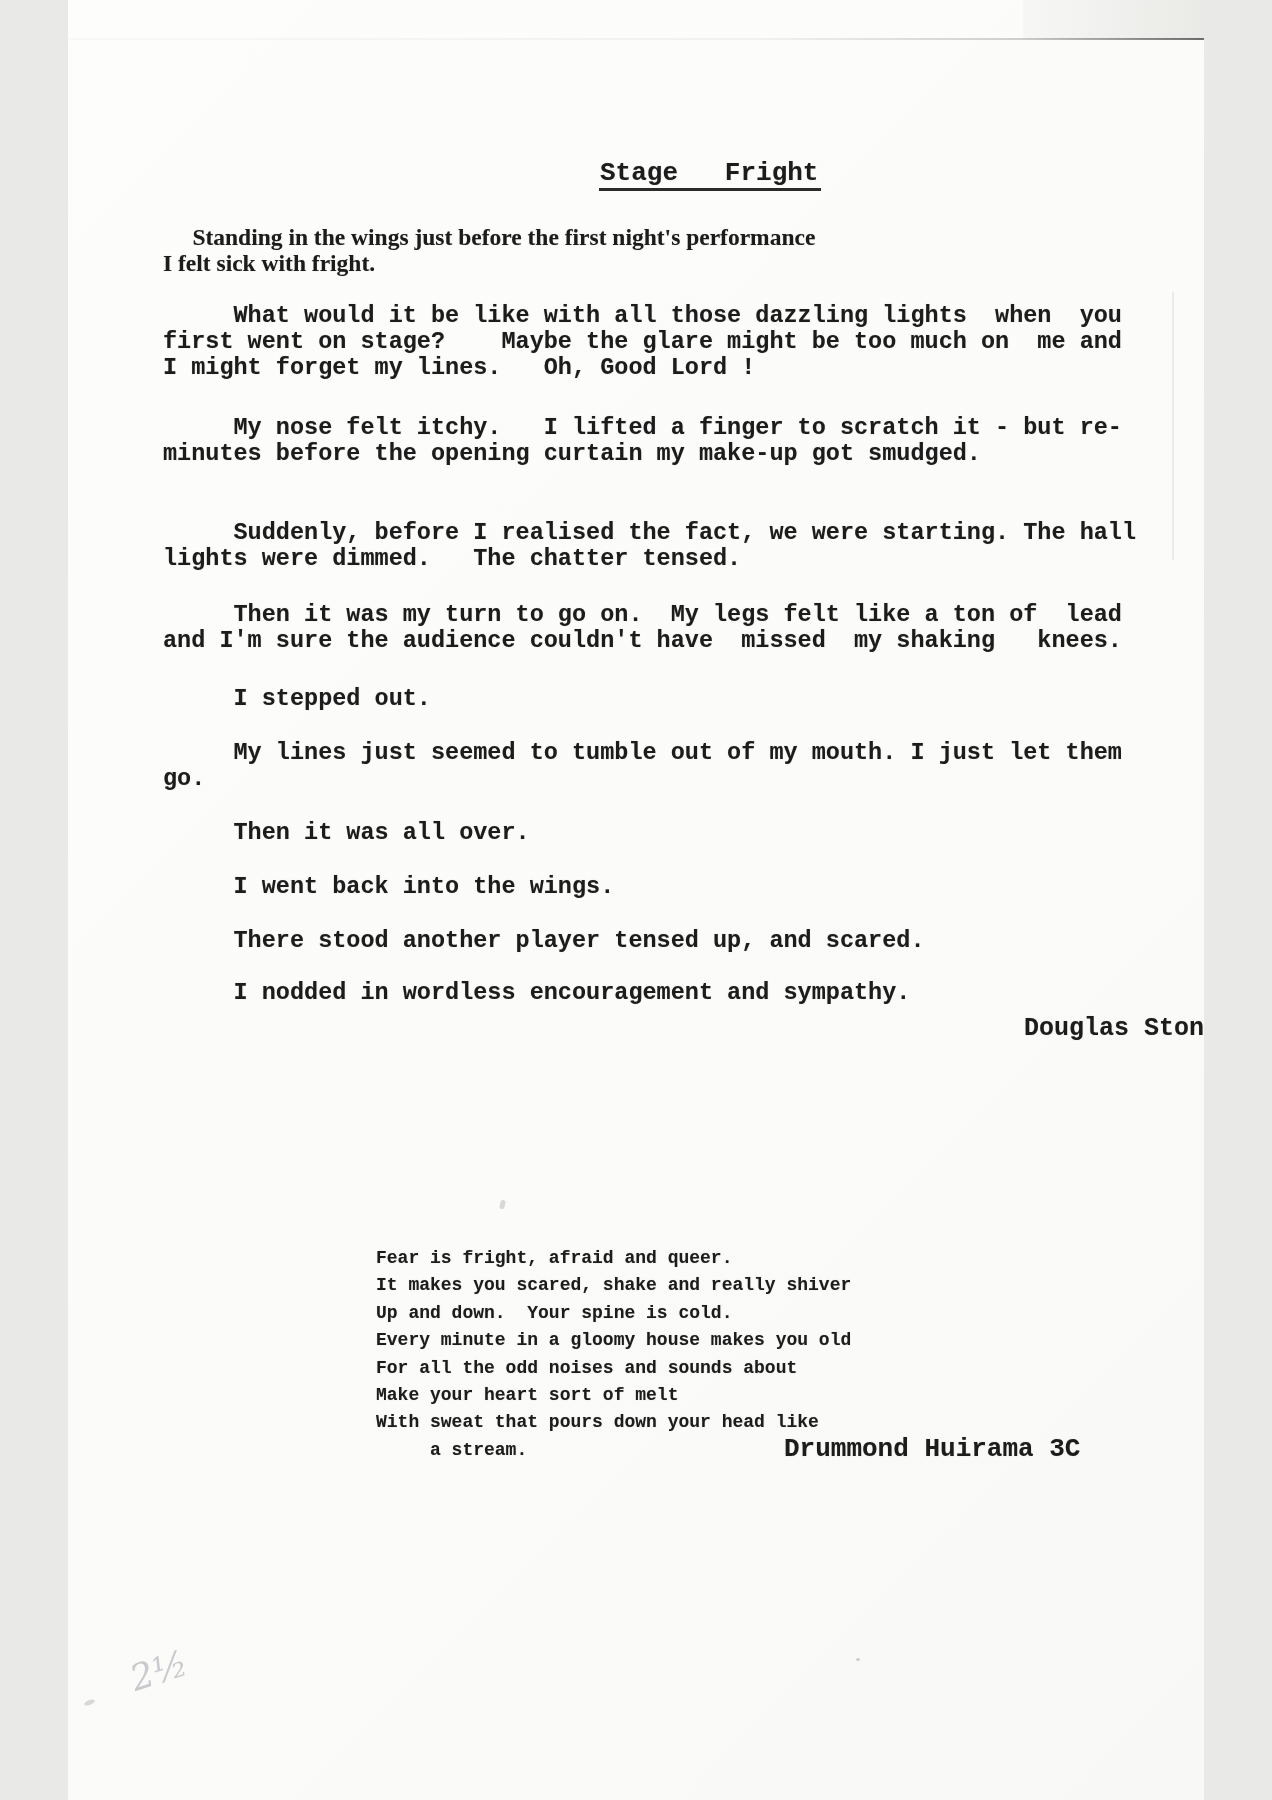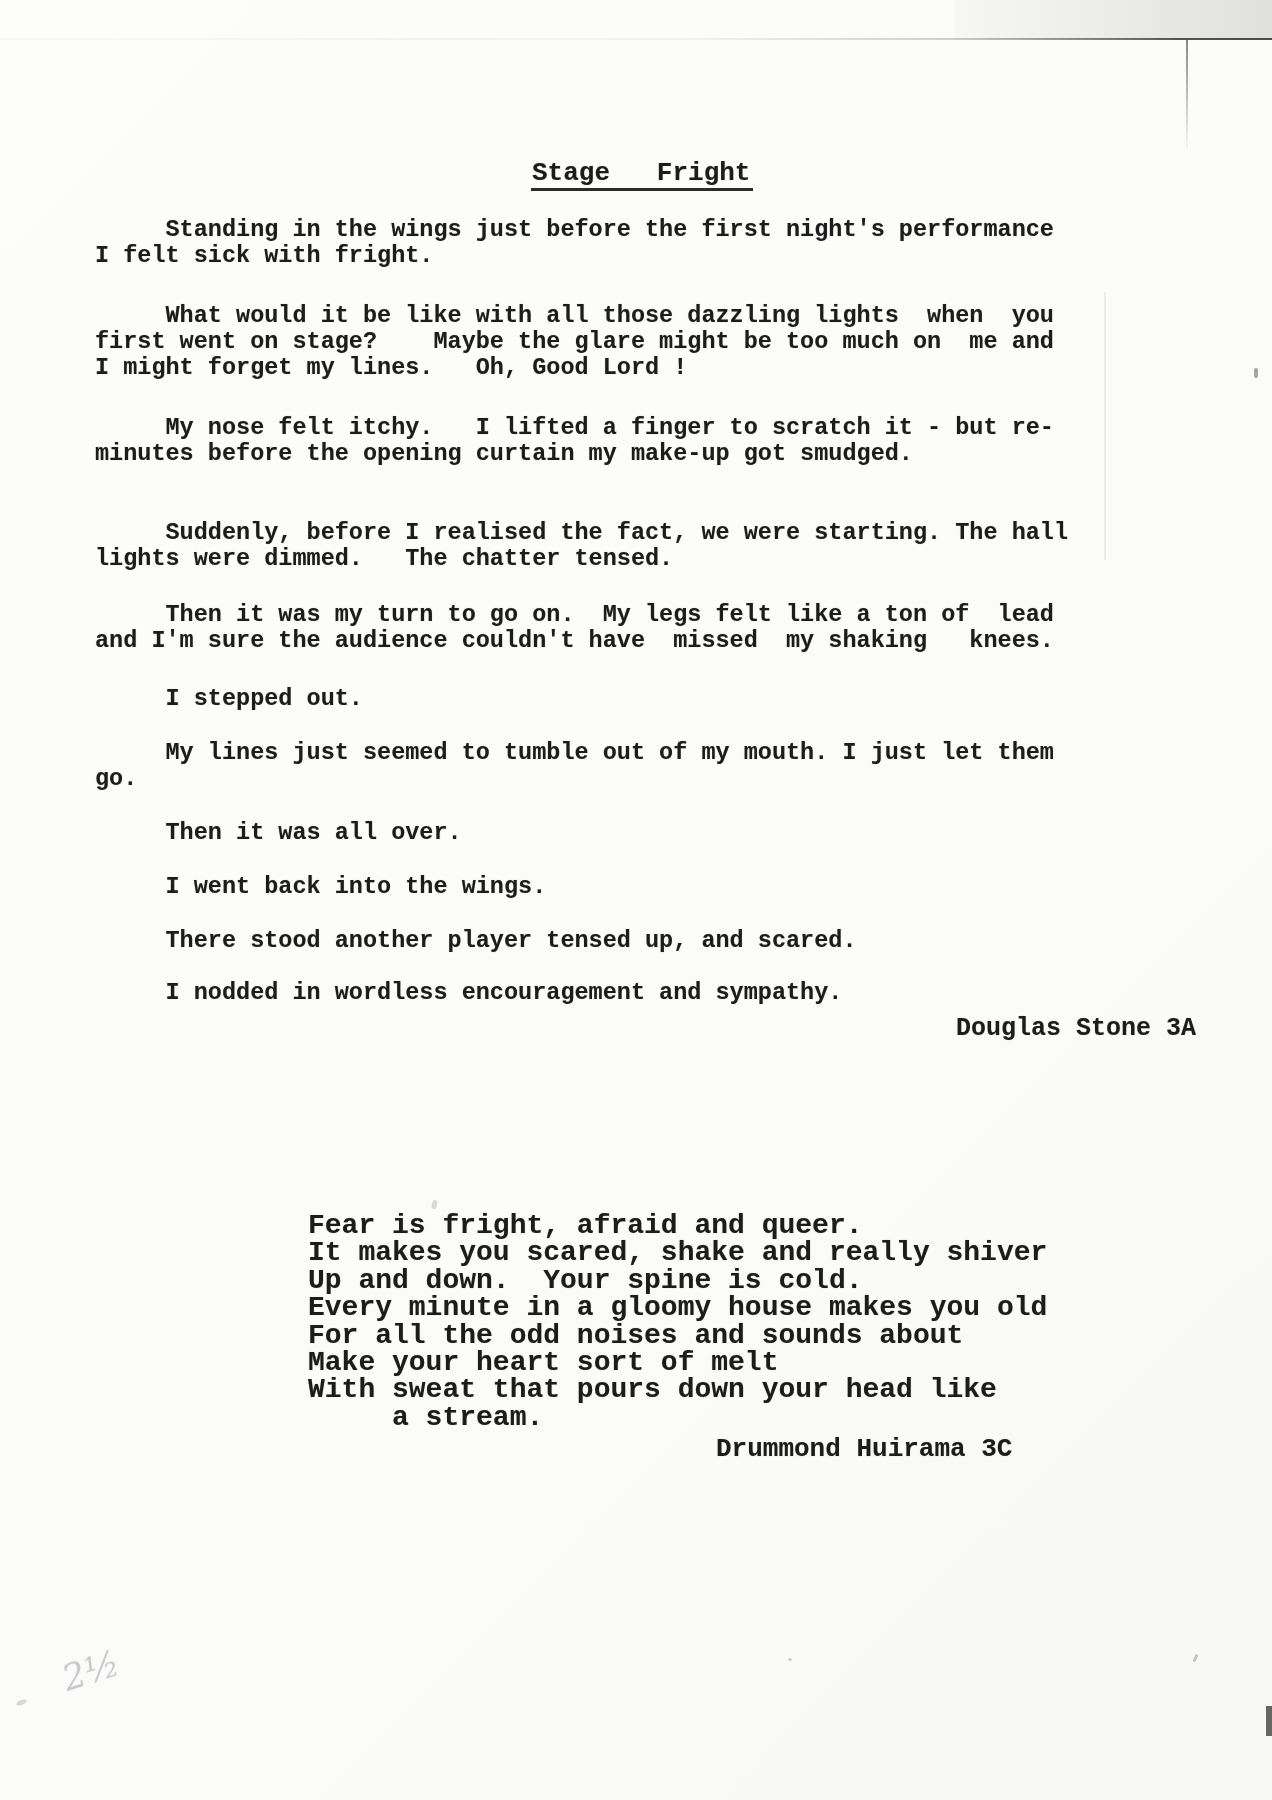--- a/index.html
+++ b/index.html
@@ -1,38 +1,38 @@
 <!DOCTYPE html>
 <html><head>
 <meta charset="utf-8">
 <style>
   html,body{margin:0;padding:0;background:#e9e9e7;}
   #page{
     position:relative;
-    width:1272px;height:1800px;
+    width:1136px;height:1800px;
     margin:0 auto;
     background:linear-gradient(135deg,#fdfdfc 0%,#fbfbf9 55%,#f8f8f6 100%);
     overflow:hidden;
   }
   .tw{
     font-family:"Liberation Mono","DejaVu Sans Mono",monospace;
     font-weight:700;
     color:#1c1c1c;
     white-space:pre;
     text-shadow:0 0 1px rgba(30,30,30,0.28);
   }
   .para{position:absolute;left:95px;font-size:23.5px;line-height:26px;}
   #story-title{
     position:absolute;left:531px;top:160px;
     font-size:26px;line-height:26px;
     border-bottom:3px solid rgba(25,25,25,0.92);
     padding:0 3px 2px 1px;
   }
   #story-author{position:absolute;left:956px;top:1014px;font-size:25px;text-align:right;}
-  #poem{position:absolute;left:308px;top:1212px;font-size:28px;line-height:27.4px;}
+  #poem{position:absolute;left:308px;top:1245px;font-size:18px;line-height:27.4px;}
   #poem-author{position:absolute;left:716px;top:1434px;font-size:26px;}
 
   
   .artifact{position:absolute;pointer-events:none;}
   #scan-band-top-right{top:0;left:955px;width:317px;height:39px;
     background:linear-gradient(to right,rgba(210,210,206,0.12),rgba(190,190,186,0.45));}
   #scan-edge-line{top:38px;left:0;width:1272px;height:2px;
     background:linear-gradient(to right,rgba(150,150,148,0.05) 0%,rgba(140,140,138,0.10) 55%,rgba(120,120,118,0.35) 75%,rgba(55,55,55,0.85) 93%,rgba(55,55,55,0.9) 100%);}
   #scan-corner-drop{top:39px;left:1186px;width:2px;height:115px;
     background:linear-gradient(to bottom,rgba(70,70,70,0.65),rgba(120,120,120,0));}
@@ -62,21 +62,21 @@
   <div class="artifact" id="scan-tick-right"></div>
   <div class="artifact" id="scan-bar-right-bottom"></div>
   <div class="artifact" id="speck-1"></div>
   <div class="artifact" id="speck-2"></div>
   <div class="artifact" id="speck-3"></div>
   <div class="artifact" id="speck-4"></div>
 
   <div class="tw" id="story-title">Stage   Fright</div>
 
   <div>
-      <div class="para tw" style="top: 217px;"><div>     Standing in the wings just before the first night's performance</div><div>I felt sick with fright.</div></div>
+      <div class="para tw" style="top: 224px; font-family: Liberation Serif, serif;"><div>     Standing in the wings just before the first night's performance</div><div>I felt sick with fright.</div></div>
       <div class="para tw" style="top: 303px;"><div>     What would it be like with all those dazzling lights  when  you</div><div>first went on stage?    Maybe the glare might be too much on  me and</div><div>I might forget my lines.   Oh, Good Lord !</div></div>
       <div class="para tw" style="top: 415px;"><div>     My nose felt itchy.   I lifted a finger to scratch it - but re-</div><div>minutes before the opening curtain my make-up got smudged.</div></div>
       <div class="para tw" style="top: 520px;"><div>     Suddenly, before I realised the fact, we were starting. The hall</div><div>lights were dimmed.   The chatter tensed.</div></div>
       <div class="para tw" style="top: 602px;"><div>     Then it was my turn to go on.  My legs felt like a ton of  lead</div><div>and I'm sure the audience couldn't have  missed  my shaking   knees.</div></div>
       <div class="para tw" style="top: 686px;"><div>     I stepped out.</div></div>
       <div class="para tw" style="top: 740px;"><div>     My lines just seemed to tumble out of my mouth. I just let them</div><div>go.</div></div>
       <div class="para tw" style="top: 820px;"><div>     Then it was all over.</div></div>
       <div class="para tw" style="top: 874px;"><div>     I went back into the wings.</div></div>
       <div class="para tw" style="top: 928px; text-align: right;"><div>     There stood another player tensed up, and scared.</div></div>
       <div class="para tw" style="top: 980px;"><div>     I nodded in wordless encouragement and sympathy.</div></div>

